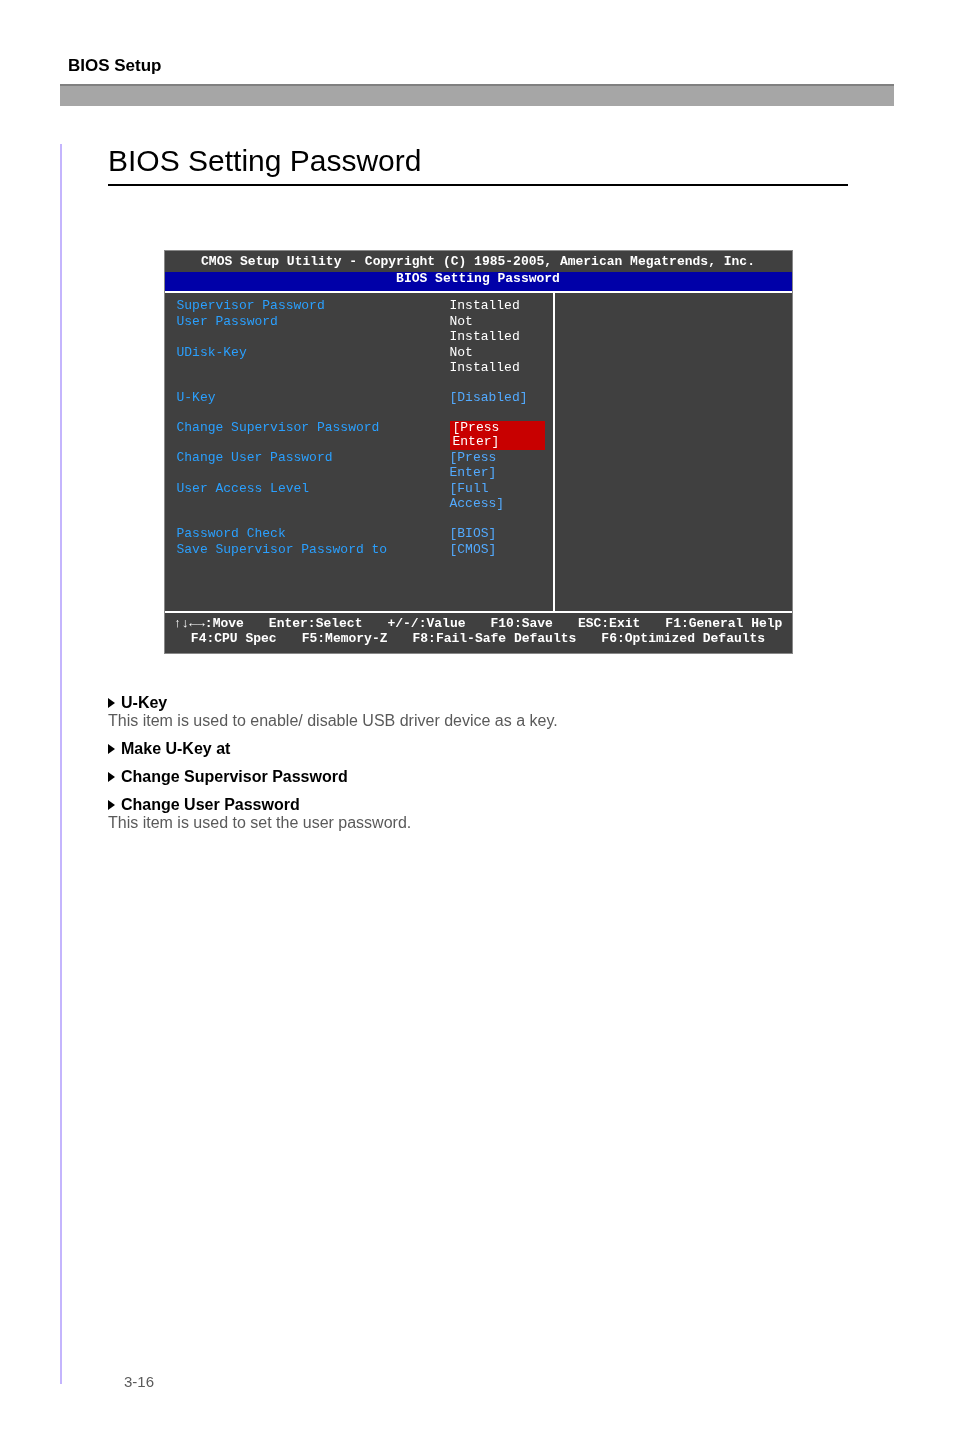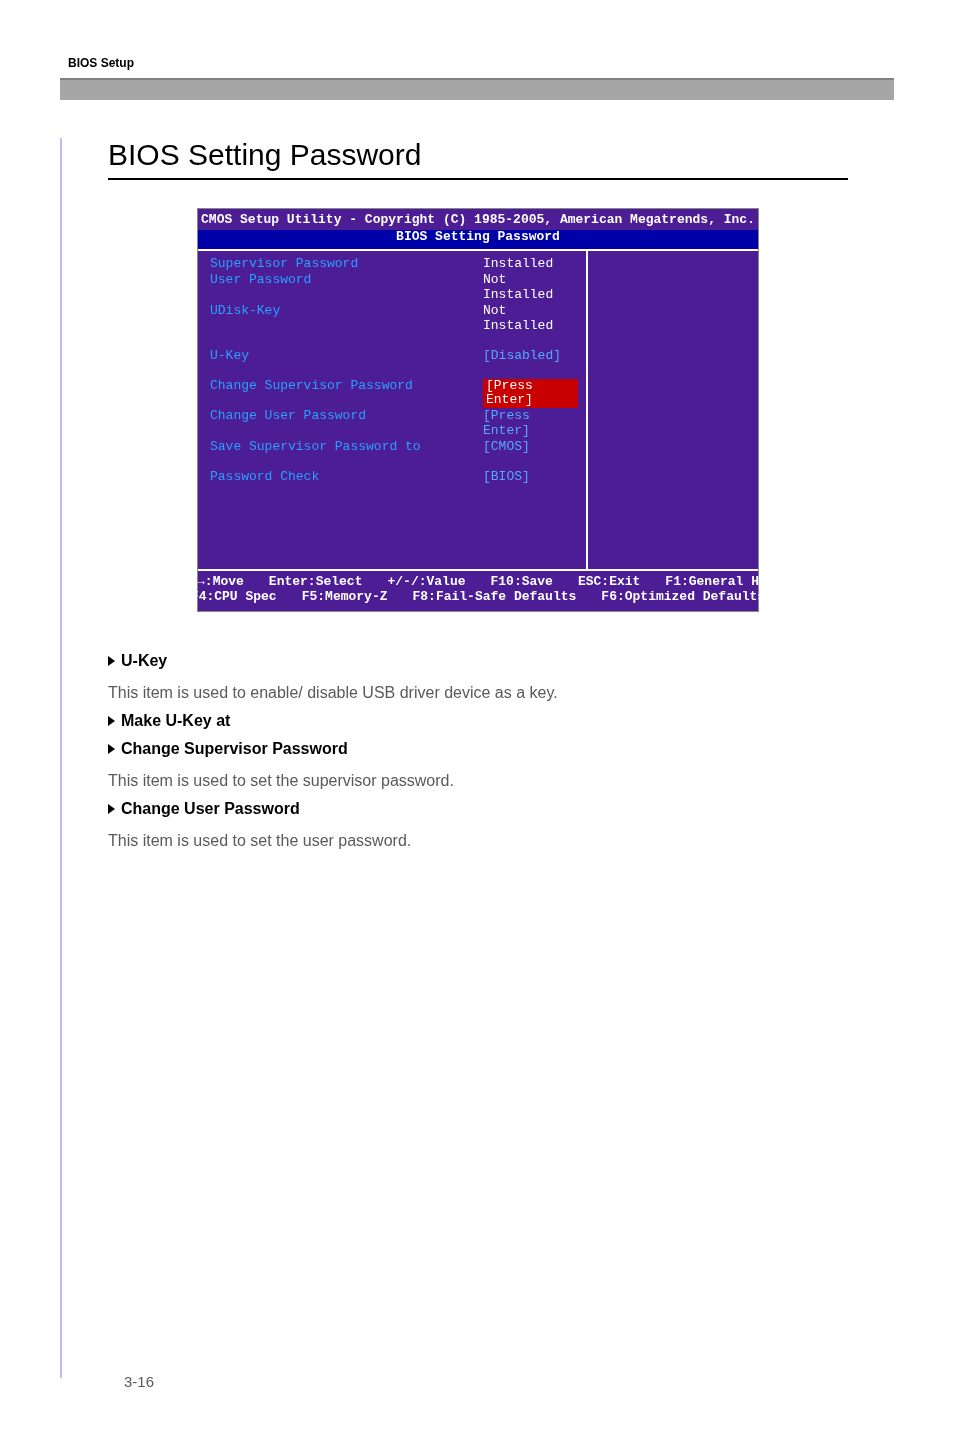--- a/index.html
+++ b/index.html
@@ -8,21 +8,21 @@
     height: 1432px;
     background: #fff;
     font-family: Arial, Helvetica, sans-serif;
     position: relative;
     color: #000;
   }
   .page {
     padding: 56px 60px 0 60px;
   }
   .top-label {
-    font-size: 12px;
+    font-size: 17px;
     font-weight: bold;
     color: #000;
     margin-bottom: 8px;
     margin-left: 8px;
   }
   .gray-bar {
     background: #a6a6a6;
     border-top: 2px solid #808080;
     height: 22px;
     width: 100%;
@@ -42,27 +42,28 @@
     margin-bottom: 28px;
   }
 
   
   .bios-wrap {
     display: flex;
     justify-content: center;
     margin-bottom: 40px;
   }
   .bios {
-    width: 562px;
-    background: #4c1d95;
+    width: 629px;
+    background: #404040;
     font-family: "Lucida Console", "Courier New", monospace;
     font-size: 13px;
     line-height: 1.15;
     color: #fff;
     border: 1px solid #888;
+    margin-top: 36px;
   }
   .bios-title {
     text-align: center;
     padding: 4px 0 2px 0;
     font-weight: bold;
   }
   .bios-subtitle {
     text-align: center;
     padding: 0 0 4px 0;
     font-weight: bold;
@@ -140,21 +141,21 @@
   }
   .triangle {
     display: inline-block;
     width: 0; height: 0;
     border-top: 5px solid transparent;
     border-bottom: 5px solid transparent;
     border-left: 7px solid #000;
     margin-right: 2px;
   }
   .item-body {
-    margin-top: 14px;
+    margin-top: 0;
     color: #5a5a5a;
     font-size: 16px;
   }
 
   .page-num {
     position: absolute;
     bottom: 42px;
     left: 124px;
     font-size: 15px;
     color: #5a5a5a;
@@ -196,28 +197,32 @@
             </div>
 
             <div class="bios-row space">
               <span class="bios-label">Change Supervisor Password</span>
               <span class="bios-val badge">[Press Enter]</span>
             </div>
             <div class="bios-row">
               <span class="bios-label">Change User Password</span>
               <span class="bios-val">[Press Enter]</span>
             </div>
-
-            <div class="bios-row">
-              <span class="bios-label">Save Supervisor Password to</span>
-              <span class="bios-val">[CMOS]</span>
-            </div>
+            <div class="bios-row">
+              <span class="bios-label">User Access Level</span>
+              <span class="bios-val">[Full Access]</span>
+            </div>
+
             <div class="bios-row space">
               <span class="bios-label">Password Check</span>
               <span class="bios-val">[BIOS]</span>
+            </div>
+            <div class="bios-row">
+              <span class="bios-label">Save Supervisor Password to</span>
+              <span class="bios-val">[CMOS]</span>
             </div>
           </div>
 
         </div>
 
         <div class="bios-footer">
           <div class="bios-footer-line">
             <span>↑↓←→:Move</span>
             <span>Enter:Select</span>
             <span>+/-/:Value</span>
@@ -244,21 +249,20 @@
 
       <div class="item-head">
         <span class="triangle"></span>
         <span>Make U-Key at</span>
       </div>
 
       <div class="item-head">
         <span class="triangle"></span>
         <span>Change Supervisor Password</span>
       </div>
-      <div class="item-body">This item is used to set the supervisor password.</div>
 
       <div class="item-head">
         <span class="triangle"></span>
         <span>Change User Password</span>
       </div>
       <div class="item-body">This item is used to set the user password.</div>
     </div>
   </div>
 </div>
 

